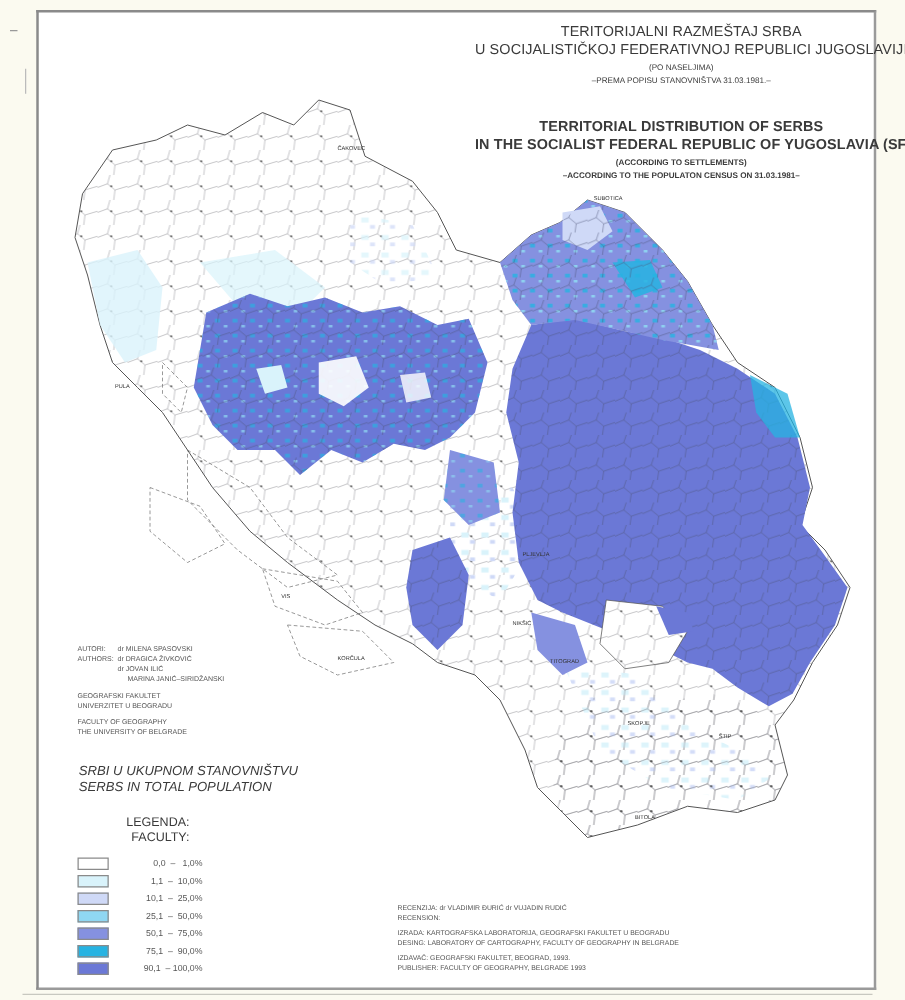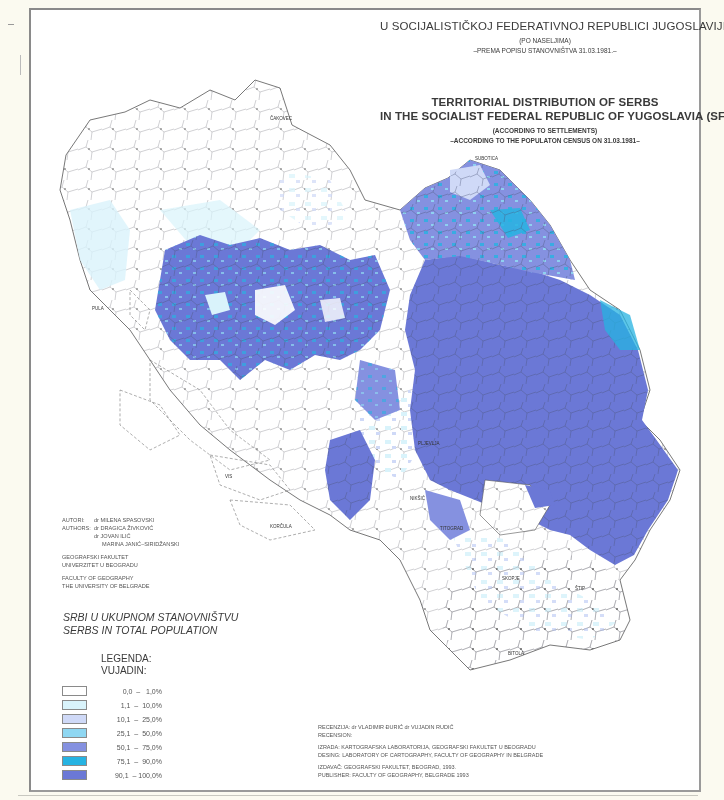--- a/index.html
+++ b/index.html
@@ -29,21 +29,21 @@
   .map { position:absolute; left:30px; top:60px; width:670px; height:640px; }
 
   .authors { position:absolute; left:62px; top:516px; font-size:5.6px; line-height:8px; color:#555; }
   .authors .row { white-space:nowrap; }
   .authors .gap { height:5px; }
   .a-lbl { display:inline-block; width:32px; }
   .a-ind { display:inline-block; width:32px; }
   .a-ind2 { display:inline-block; width:40px; }
 
   .legend-title { position:absolute; left:63px; top:611px; font-size:10.5px; line-height:13px; color:#3a3a3a; white-space:nowrap;font-style:italic; }
-  .legend-head { position:absolute; left:101px; top:653px; font-size:10px; line-height:12px; color:#3a3a3a; }
+  .legend-head { position:absolute; left:101px; top:653px; font-size:10px; line-height:12px; color:#3a3a3a;text-align:right; }
   .legend-list { position:absolute; left:62px; top:684px; }
   .legend-item { display:flex; align-items:center; height:14px; margin-bottom:0px; }
   .swatch { width:25px; height:10px; border:1px solid #8a8a8a; box-sizing:border-box; }
   .legend-label { margin-left:15px; font-size:7px; color:#555; white-space:pre; width:60px; text-align:right; }
 
   .credits { position:absolute; left:318px; top:724px; font-size:5.5px; line-height:7.5px; color:#555; }
   .credits .row { white-space:nowrap; }
   .credits .gap { height:5px; }
 </style>
 </head>
@@ -143,20 +143,21 @@
     <text x="478" y="595">BITOLA</text>
     <text x="545" y="530">ŠTIP</text>
     <text x="240" y="60">ČAKOVEC</text>
     <text x="240" y="468">KORČULA</text>
     <text x="195" y="418">VIS</text>
     <text x="62" y="250">PULA</text>
   </g>
 </svg>
 
 <div class="title-block title-sr">
+  <div class="t-main">TERITORIJALNI RAZMEŠTAJ SRBA</div>
   <div class="t-main">U SOCIJALISTIČKOJ FEDERATIVNOJ REPUBLICI JUGOSLAVIJI (SFRJ)</div>
   <div class="t-sub">(PO NASELJIMA)</div>
   <div class="t-sub2">–PREMA POPISU STANOVNIŠTVA 31.03.1981.–</div>
 </div>
 
 <div class="title-block title-en">
   <div class="t-main">TERRITORIAL DISTRIBUTION OF SERBS</div>
   <div class="t-main">IN THE SOCIALIST FEDERAL REPUBLIC OF YUGOSLAVIA (SFRY)</div>
   <div class="t-sub">(ACCORDING TO SETTLEMENTS)</div>
   <div class="t-sub2">–ACCORDING TO THE POPULATON CENSUS ON 31.03.1981–</div>
@@ -174,21 +175,21 @@
   <div class="row">FACULTY OF GEOGRAPHY</div>
   <div class="row">THE UNIVERSITY OF BELGRADE</div>
 </div>
 
 <div class="legend-title">
   <div>SRBI U UKUPNOM STANOVNIŠTVU</div>
   <div>SERBS IN TOTAL POPULATION</div>
 </div>
 <div class="legend-head">
   <div>LEGENDA:</div>
-  <div>VUJADIN:</div>
+  <div>FACULTY:</div>
 </div>
 
 <div class="legend-list">
   <div class="legend-item">
     <div class="swatch" style="background:#ffffff"></div>
     <span class="legend-label">0,0  –   1,0%</span>
   </div>
   <div class="legend-item">
     <div class="swatch" style="background:#d9f3fb"></div>
     <span class="legend-label">1,1  –  10,0%</span>

